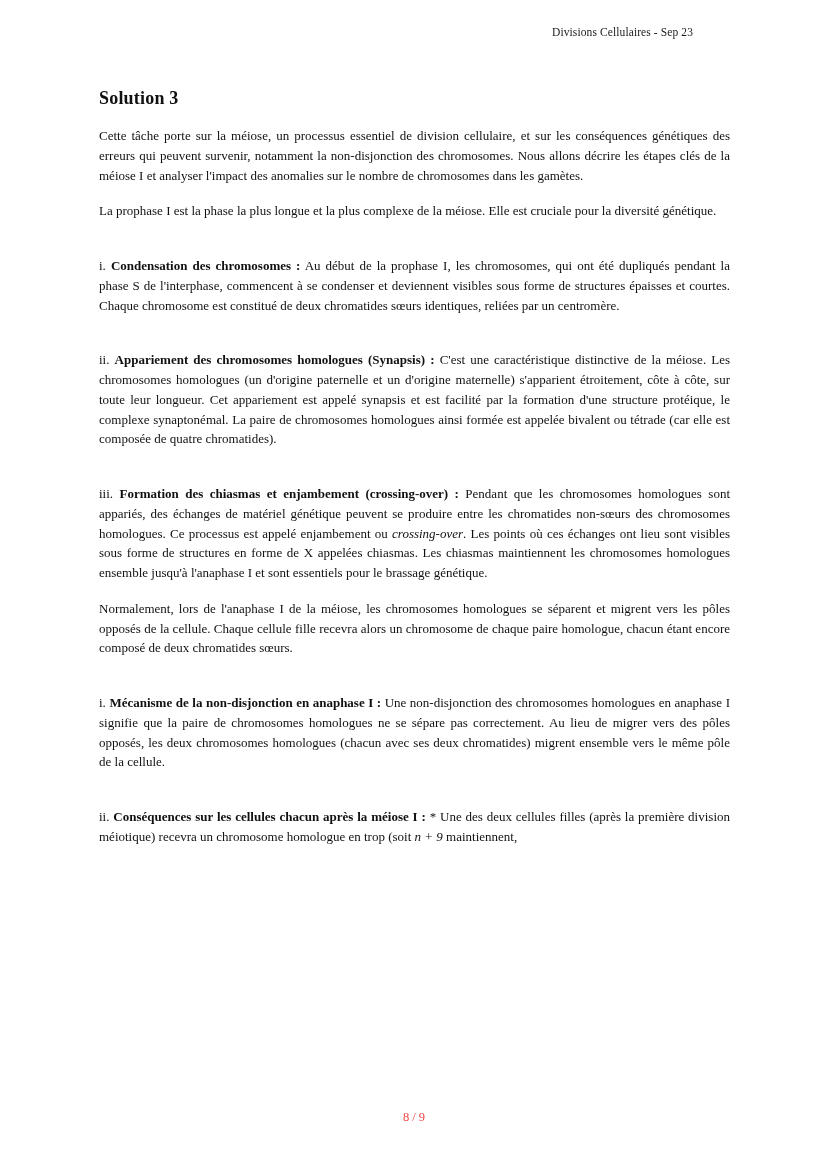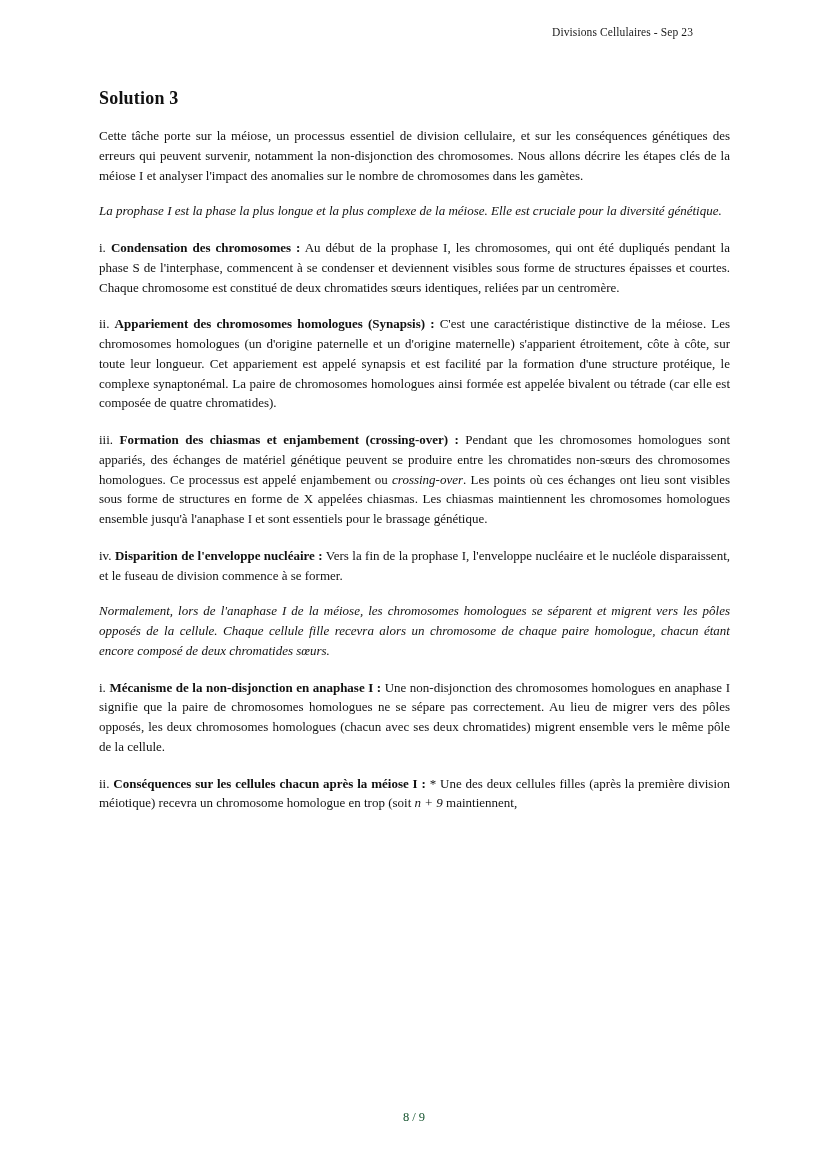--- a/index.html
+++ b/index.html
@@ -51,42 +51,41 @@
   }
   .sec-head {
     font-weight: bold;
     font-size: 14.6px;
     line-height: 1.52;
     margin: 16px 0 0 0;
     text-align: justify;
   }
   .lead-after-head {
     margin-top: 16px;
-    font-style: italic;
   }
   .para-block {
-    margin-top: 17px;
+    margin-top: 35px;
   }
   .item-label {
     font-weight: bold;
   }
   .roman {
     font-weight: normal;
   }
   em {
     font-style: italic;
   }
   .footer {
     position: absolute;
     bottom: 46px;
     left: 0;
     width: 828px;
     text-align: center;
     font-size: 12.5px;
-    color: #14532d;
+    color: #ef4444;
   }
   .math {
     font-family: "Liberation Serif", serif;
     font-style: italic;
   }
 </style>
 </head>
 <body>
 
 <div class="page">
@@ -100,21 +99,20 @@
     <p>Cette tâche porte sur la méiose, un processus essentiel de division cellulaire, et sur les conséquences génétiques des erreurs qui peuvent survenir, notamment la non-disjonction des chromosomes. Nous allons décrire les étapes clés de la méiose I et analyser l'impact des anomalies sur le nombre de chromosomes dans les gamètes.</p>
 
     <p class="lead-after-head">La prophase I est la phase la plus longue et la plus complexe de la méiose. Elle est cruciale pour la diversité génétique.</p>
 
     <p class="para-block"><span class="roman">i.</span> <span class="item-label">Condensation des chromosomes :</span><span> Au début de la prophase I, les chromosomes, qui ont été dupliqués pendant la phase S de l'interphase, commencent à se condenser et deviennent visibles sous forme de structures épaisses et courtes. Chaque chromosome est constitué de deux chromatides sœurs identiques, reliées par un centromère.</span></p>
 
     <p class="para-block"><span class="roman">ii.</span> <span class="item-label">Appariement des chromosomes homologues (Synapsis) :</span><span> C'est une caractéristique distinctive de la méiose. Les chromosomes homologues (un d'origine paternelle et un d'origine maternelle) s'apparient étroitement, côte à côte, sur toute leur longueur. Cet appariement est appelé synapsis et est facilité par la formation d'une structure protéique, le complexe synaptonémal. La paire de chromosomes homologues ainsi formée est appelée bivalent ou tétrade (car elle est composée de quatre chromatides).</span></p>
 
     <p class="para-block"><span class="roman">iii.</span> <span class="item-label">Formation des chiasmas et enjambement (crossing-over) :</span><span> Pendant que les chromosomes homologues sont appariés, des échanges de matériel génétique peuvent se produire entre les chromatides non-sœurs des chromosomes homologues. Ce processus est appelé enjambement ou </span><em>crossing-over</em><span>. Les points où ces échanges ont lieu sont visibles sous forme de structures en forme de X appelées chiasmas. Les chiasmas maintiennent les chromosomes homologues ensemble jusqu'à l'anaphase I et sont essentiels pour le brassage génétique.</span></p>
 
-    <p class="para-block"><span class="roman">iv.</span> <span class="item-label">Disparition de l'enveloppe nucléaire :</span><span> Vers la fin de la prophase I, l'enveloppe nucléaire et le nucléole disparaissent, et le fuseau de division commence à se former.</span></p>
 
     <p class="lead-after-head">Normalement, lors de l'anaphase I de la méiose, les chromosomes homologues se séparent et migrent vers les pôles opposés de la cellule. Chaque cellule fille recevra alors un chromosome de chaque paire homologue, chacun étant encore composé de deux chromatides sœurs.</p>
 
     <p class="para-block"><span class="roman">i.</span> <span class="item-label">Mécanisme de la non-disjonction en anaphase I :</span><span> Une non-disjonction des chromosomes homologues en anaphase I signifie que la paire de chromosomes homologues ne se sépare pas correctement. Au lieu de migrer vers des pôles opposés, les deux chromosomes homologues (chacun avec ses deux chromatides) migrent ensemble vers le même pôle de la cellule.</span></p>
 
     <p class="para-block"><span class="roman">ii.</span> <span class="item-label">Conséquences sur les cellules chacun après la méiose I :</span><span> * Une des deux cellules filles (après la première division méiotique) recevra un chromosome homologue en trop (soit </span><span class="math">n + 9</span><span> maintiennent,</span></p>
 
   </div>
 
   <div class="footer">8 / 9</div>

